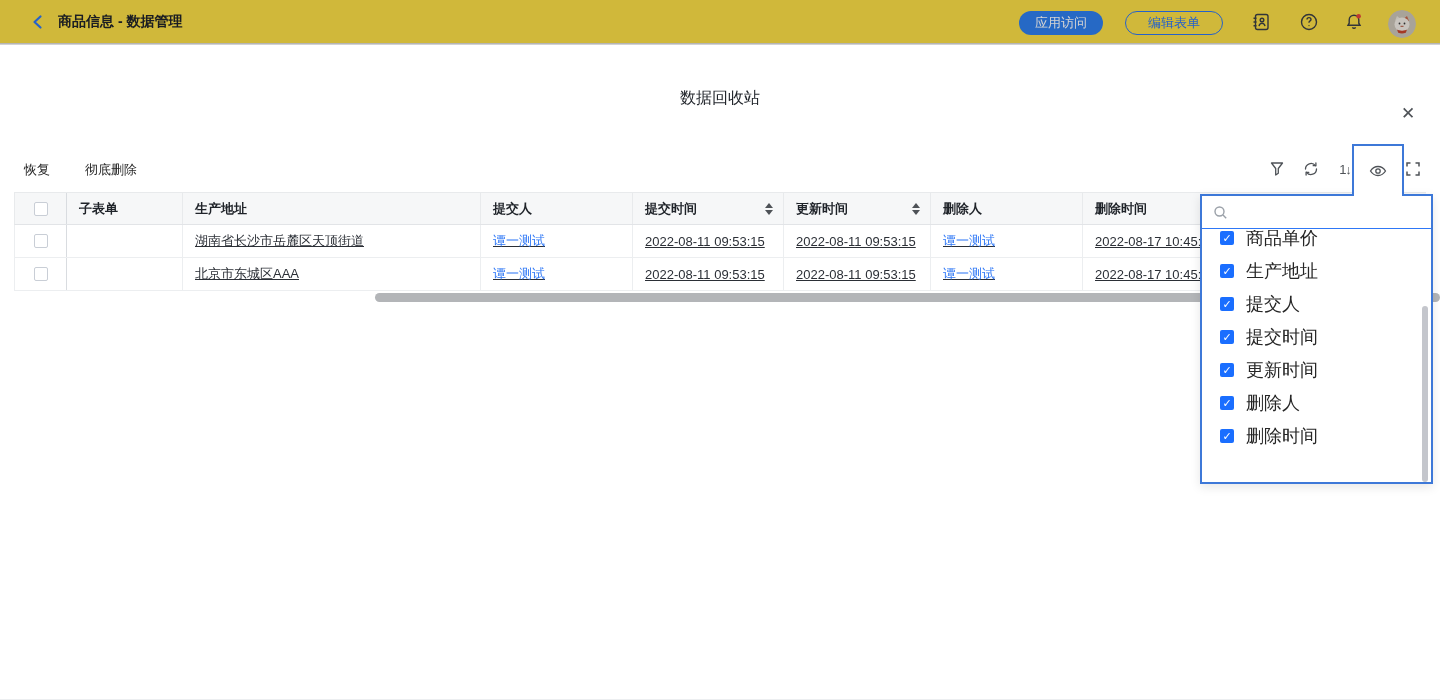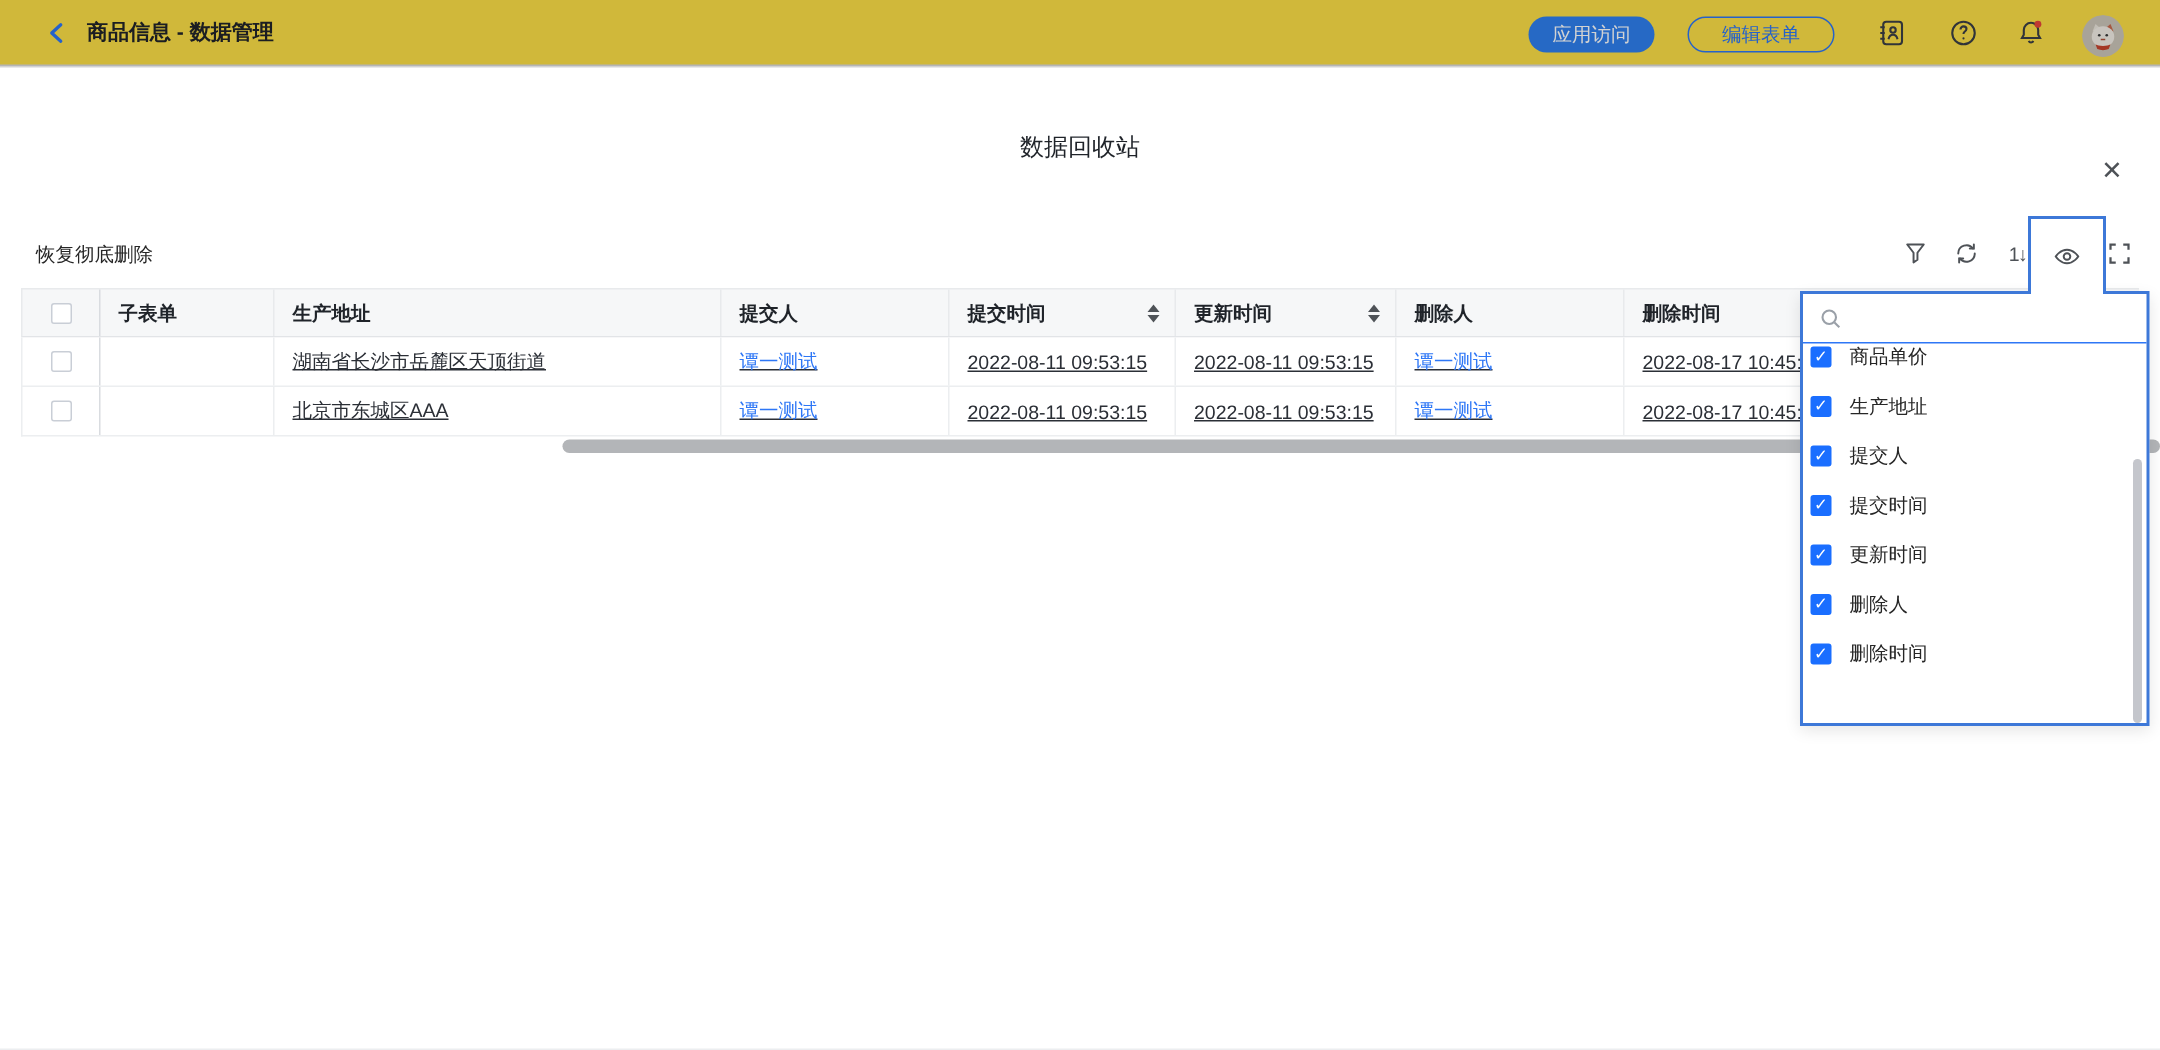--- a/index.html
+++ b/index.html
@@ -17,21 +17,21 @@
   .btn-outline { left:1125px; width:98px; background:transparent; color:#2e77f6; border:1px solid #2e77f6; }
   .top-icon { position:absolute; top:12px; width:20px; height:20px; cursor:pointer; }
   .avatar { position:absolute; left:1388px; top:10px; width:28px; height:28px; border-radius:50%; overflow:hidden; cursor:pointer; }
 
   
   .modal { position:absolute; top:44px; left:0; width:1440px; height:656px; background:#ffffff; z-index:2; }
   .modal-title { position:absolute; top:44px; left:0; width:1440px; text-align:center; font-size:16px; font-weight:500; color:#1f2329; }
   .modal-close { position:absolute; left:1398px; top:60px; width:20px; height:20px; font-size:17px; color:#4e5257; text-align:center; line-height:20px; cursor:pointer; }
 
   
-  .toolbar-left { position:absolute; left:24px; top:117px; display:flex; font-size:13px; color:#262626; }
+  .toolbar-left { position:absolute; left:24px; top:117px; display:flex; gap:35px; font-size:13px; color:#262626; }
   .toolbar-left span { cursor:pointer; }
   .tool-icon { position:absolute; top:116px; width:18px; height:18px; display:flex; align-items:center; justify-content:center; cursor:pointer; color:#4e5257; }
   .sort-text { font-size:13px; color:#4e5257; letter-spacing:-1px; }
 
   
   .eye-tab { position:absolute; left:1352px; top:100px; width:52px; height:52px; background:#fff; border:2px solid #3d78d8; border-bottom:none; z-index:11; display:flex; align-items:center; justify-content:center; cursor:pointer; }
 
   
   .table { position:absolute; left:14px; top:148px; width:1412px; font-size:13px; z-index:3; }
   .thead { display:flex; height:33px; background:#f6f7f8; border-top:1px solid #e8eaec; border-left:1px solid #e8eaec; border-bottom:1px solid #e2e4e7; font-weight:700; color:#1f2329; }
@@ -51,21 +51,21 @@
   .tri-down { width:0; height:0; border-left:4px solid transparent; border-right:4px solid transparent; border-top:5px solid #4e5257; }
 
   
   .h-scrollbar { position:absolute; left:375px; top:249px; width:1065px; height:9px; border-radius:5px; background:#b3b5b8; z-index:4; cursor:pointer; }
 
   
   .col-panel { position:absolute; left:1200px; top:150px; width:233px; height:290px; background:#fff; border:2px solid #3d78d8; z-index:10; box-shadow:0 3px 10px rgba(0,0,0,0.10); }
   .panel-search { position:relative; height:33px; border-bottom:1px solid #2e77f6; display:flex; align-items:center; padding-left:11px; }
   .panel-search input { border:none; outline:none; flex:1; height:100%; font-size:13px; margin-left:8px; background:transparent; }
   .panel-list { position:absolute; top:34px; left:0; right:0; bottom:0; overflow:hidden; }
-  .panel-item { display:flex; align-items:center; height:33px; padding-left:5px; gap:12px; font-size:13px; color:#262626; cursor:pointer; }
+  .panel-item { display:flex; align-items:center; height:33px; padding-left:18px; gap:12px; font-size:18px; color:#262626; cursor:pointer; }
   .panel-item:first-child { margin-top:-9px; }
   .cb-checked { width:14px; height:14px; flex:none; background:#1a6eff; border-radius:2px; color:#fff; font-size:11px; line-height:14px; text-align:center; cursor:pointer; }
   .cb-checked::after { content:"✓"; }
   .panel-thumb { position:absolute; right:3px; top:110px; width:6px; height:176px; border-radius:3px; background:#c4c6cc; cursor:pointer; }
 
   
   .footer-divider { position:absolute; left:0; top:655px; width:1440px; height:1px; background:#eceef0; }
 </style>
 </head>
 <body>

